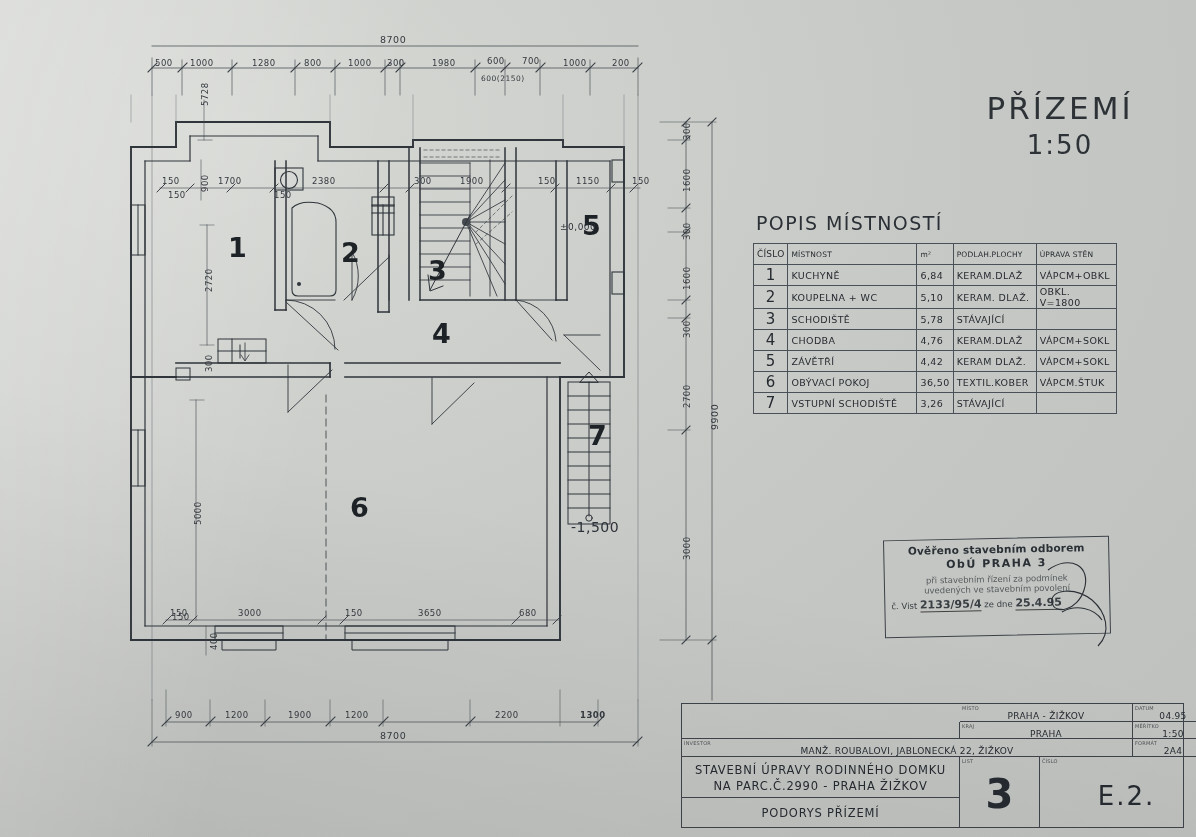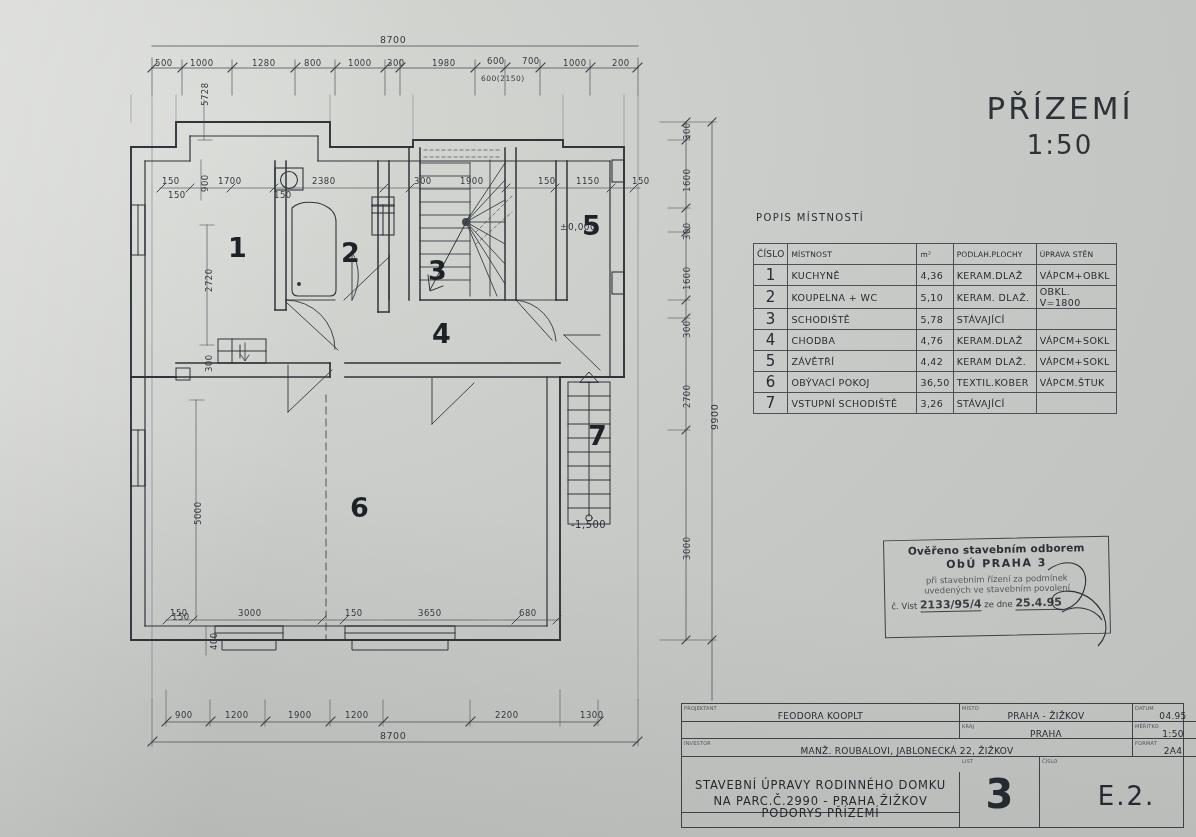--- a/index.html
+++ b/index.html
@@ -44,21 +44,21 @@
   }
   #title-head .t1{
     font-size:31px;letter-spacing:3px;color:#2d3237;
     font-family:"DejaVu Sans", sans-serif;font-weight:400;
   }
   #title-head .t2{
     font-size:26px;letter-spacing:2px;color:#2d3237;margin-top:4px;
   }
   #popis-label{
     position:absolute;left:756px;top:212px;
-    font-size:10px;letter-spacing:1.4px;color:#2b3036;
+    font-size:19px;letter-spacing:1.4px;color:#2b3036;
   }
   
   #room-table{
     position:absolute;left:753px;top:243px;
     border-collapse:collapse;
     font-size:9.5px;color:#262b31;
   }
   #room-table td,#room-table th{
     border:1px solid #4a5057;
     padding:0 3px;
@@ -504,21 +504,21 @@
         <td class="c-name">MÍSTNOST</td>
         <td class="c-area">m²</td>
         <td class="c-floor">PODLAH.PLOCHY</td>
         <td class="c-wall">ÚPRAVA STĚN</td>
       </tr>
     </thead>
     <tbody>
       <tr>
         <td class="c-no">1</td>
         <td class="c-name">KUCHYNĚ</td>
-        <td class="c-area">4,36</td>
+        <td class="c-area">6,84</td>
         <td class="c-floor">KERAM.DLAŽ</td>
         <td class="c-wall">VÁPCM+OBKL</td>
       </tr>
       <tr>
         <td class="c-no">2</td>
         <td class="c-name">KOUPELNA + WC</td>
         <td class="c-area">5,10</td>
         <td class="c-floor">KERAM. DLAŽ.</td>
         <td class="c-wall">OBKL. V=1800</td>
       </tr>
@@ -575,24 +575,20 @@
 
   <svg id="signature">
     <g stroke="#2b3036" fill="none" stroke-width="1.1">
       <path d="M8,10 C30,-6 52,6 44,30 C38,50 14,56 12,42 C10,30 34,26 52,40 C66,52 72,72 58,86"></path>
       <path d="M22,52 C36,44 54,48 62,60"></path>
     </g>
   </svg>
 
   <div id="titleblock">
 
-    <div class="tb-cell" style="left:0;top:0;width:278px;height:18px;">
-      <span class="tb-lab">PROJEKTANT</span>
-      <span class="tb-val">FEODORA KOOPLT</span>
-    </div>
     <div class="tb-cell" style="left:278px;top:0;width:173px;height:18px;">
       <span class="tb-lab">MÍSTO</span>
       <span class="tb-val">PRAHA - ŽIŽKOV</span>
     </div>
     <div class="tb-cell" style="left:451px;top:0;width:80px;height:18px;border-right:none;">
       <span class="tb-lab">DATUM</span>
       <span class="tb-val">04.95</span>
     </div>
 
     <div class="tb-cell" style="left:0;top:18px;width:278px;height:17px;"></div>
@@ -607,21 +603,21 @@
 
     <div class="tb-cell" style="left:0;top:35px;width:451px;height:18px;">
       <span class="tb-lab">INVESTOR</span>
       <span class="tb-val">MANŽ. ROUBALOVI, JABLONECKÁ 22, ŽIŽKOV</span>
     </div>
     <div class="tb-cell" style="left:451px;top:35px;width:80px;height:18px;border-right:none;">
       <span class="tb-lab">FORMÁT</span>
       <span class="tb-val">2A4</span>
     </div>
 
-    <div class="tb-cell" style="left:0;top:53px;width:278px;height:41px;margin-top:15px;">
+    <div class="tb-cell" style="left:0;top:53px;width:278px;height:41px;">
       <div class="tb-val tb-main" style="top:6px;">STAVEBNÍ ÚPRAVY RODINNÉHO DOMKU</div>
       <div class="tb-val tb-main" style="top:22px;">NA PARC.Č.2990 - PRAHA  ŽIŽKOV</div>
     </div>
 
     <div class="tb-cell" style="left:0;top:94px;width:278px;height:29px;border-bottom:none;">
       <div class="tb-val tb-main" style="top:8px;">PODORYS PŘÍZEMÍ</div>
     </div>
 
     <div class="tb-cell" style="left:278px;top:53px;width:80px;height:70px;border-bottom:none;">
       <span class="tb-lab">LIST</span>
@@ -638,21 +634,21 @@
 
   <div class="hw roomnum" style="left:228px;top:232px;">1</div>
   <div class="hw roomnum" style="left:341px;top:237px;">2</div>
   <div class="hw roomnum" style="left:428px;top:255px;">3</div>
   <div class="hw roomnum" style="left:432px;top:318px;">4</div>
   <div class="hw roomnum" style="left:582px;top:210px;">5</div>
   <div class="hw roomnum" style="left:350px;top:492px;">6</div>
   <div class="hw roomnum" style="left:588px;top:420px;">7</div>
 
   <div class="hw" style="left:560px;top:222px;font-size:9px;">±0,000</div>
-  <div class="hw" style="left:571px;top:519px;font-size:10px;">-1,500</div>
+  <div class="hw" style="left:571px;top:519px;font-size:14px;">-1,500</div>
 
   <div class="hw dim" style="left:380px;top:34px;font-size:9.5px;">8700</div>
 
   <div class="hw dim" style="left:155px;top:58px;">500</div>
   <div class="hw dim" style="left:190px;top:58px;">1000</div>
   <div class="hw dim" style="left:252px;top:58px;">1280</div>
   <div class="hw dim" style="left:304px;top:58px;">800</div>
   <div class="hw dim" style="left:348px;top:58px;">1000</div>
   <div class="hw dim" style="left:387px;top:58px;">300</div>
   <div class="hw dim" style="left:432px;top:58px;">1980</div>
@@ -695,18 +691,18 @@
   <div class="hw dim dimv" style="left:682px;top:338px;transform:rotate(-90deg);">300</div>
   <div class="hw dim dimv" style="left:682px;top:408px;transform:rotate(-90deg);">2700</div>
   <div class="hw dim dimv" style="left:682px;top:560px;transform:rotate(-90deg);">3000</div>
   <div class="hw dim dimv" style="left:709px;top:430px;transform:rotate(-90deg);font-size:9.5px;">9900</div>
 
   <div class="hw dim" style="left:175px;top:710px;">900</div>
   <div class="hw dim" style="left:225px;top:710px;">1200</div>
   <div class="hw dim" style="left:288px;top:710px;">1900</div>
   <div class="hw dim" style="left:345px;top:710px;">1200</div>
   <div class="hw dim" style="left:495px;top:710px;">2200</div>
-  <div class="hw dim" style="left:580px;top:710px;">1300</div>
+  <div class="hw dim" style="left:580px;top:710px;font-weight:bold;">1300</div>
   <div class="hw dim" style="left:380px;top:730px;font-size:9.5px;">8700</div>
 
   <div id="watermark"></div>
 
 </div>
 
 </body></html>

